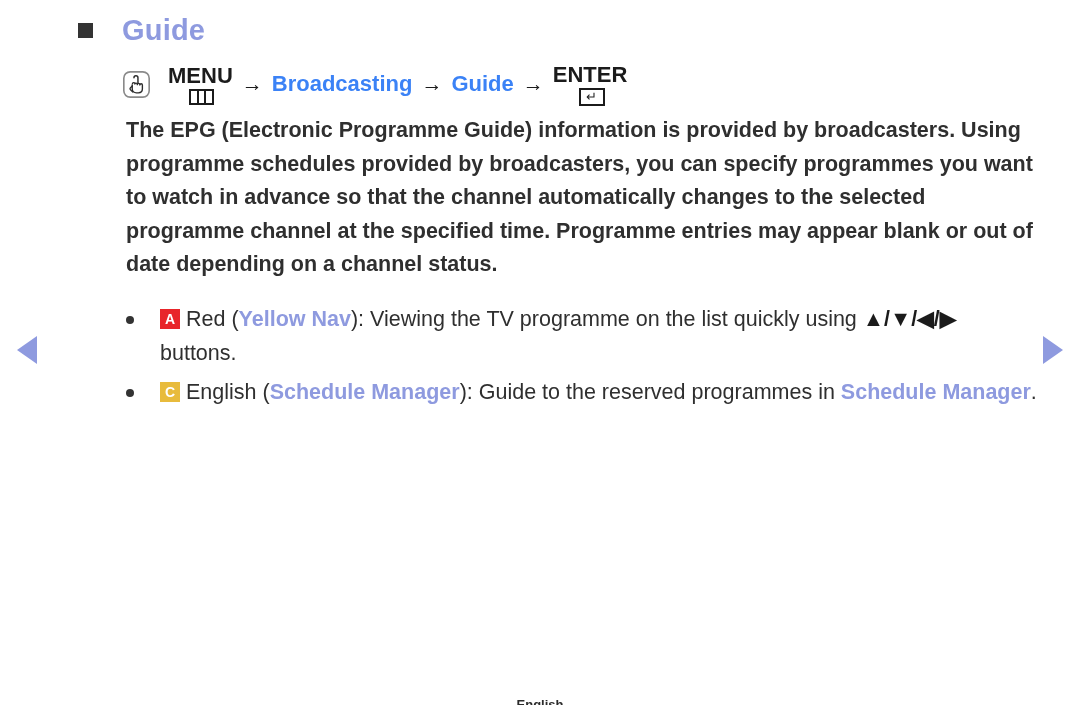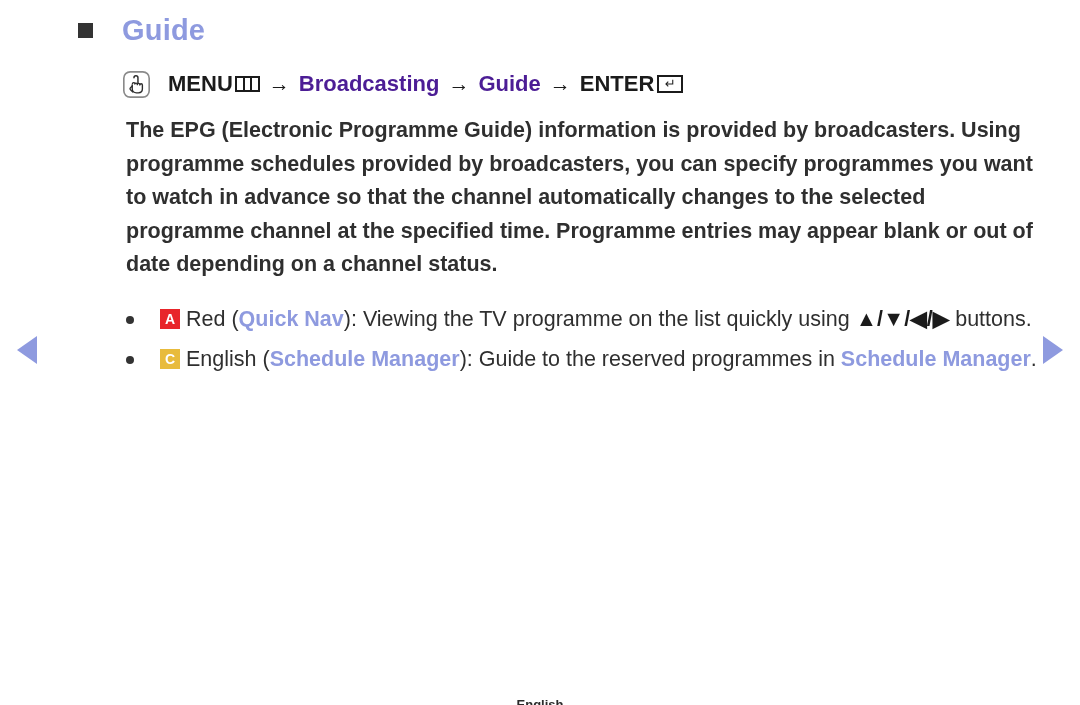--- a/index.html
+++ b/index.html
@@ -83,23 +83,24 @@
     height: 29px;
     flex: 0 0 auto;
     margin-right: 17px;
   }
   .path-seg {
     font-weight: bold;
     color: #1b1b1b;
     white-space: nowrap;
     display: inline-flex;
     align-items: center;
+    flex-direction: column;
   }
   .path-seg.accent {
-    color: #4c1d95;
+    color: #3b82f6;
   }
   .path-arrow {
     margin: 0 9px;
     color: #1b1b1b;
     font-weight: normal;
     font-size: 21px;
   }
   .menu-bars {
     display: inline-block;
     width: 25px;
@@ -267,21 +268,21 @@
       </span>
     </div>
 
     <p class="body-para">The EPG (Electronic Programme Guide) information is provided by broadcasters. Using programme schedules provided by broadcasters, you can specify programmes you want to watch in advance so that the channel automatically changes to the selected programme channel at the specified time. Programme entries may appear blank or out of date depending on a channel status.</p>
 
     <div class="bullets">
 
       <div class="bullet-item">
         <div class="bullet-dot"></div>
         <div class="bullet-body">
-          <span class="key-badge badge-a">A</span><span>Red</span><span> (</span><span class="accent-text">Quick Nav</span><span>): </span><span>Viewing the TV programme on the list quickly using </span><span class="dpad">▲/▼/◀/▶</span><span> buttons.</span>
+          <span class="key-badge badge-a">A</span><span>Red</span><span> (</span><span class="accent-text">Yellow Nav</span><span>): </span><span>Viewing the TV programme on the list quickly using </span><span class="dpad">▲/▼/◀/▶</span><span> buttons.</span>
         </div>
       </div>
 
 
       <div class="bullet-item">
         <div class="bullet-dot"></div>
         <div class="bullet-body">
           <span class="key-badge badge-c">C</span><span>English</span><span> (</span><span class="accent-text">Schedule Manager</span><span>): </span><span>Guide to the reserved programmes in </span><span class="accent-text">Schedule Manager</span><span>.</span>
         </div>
       </div>

